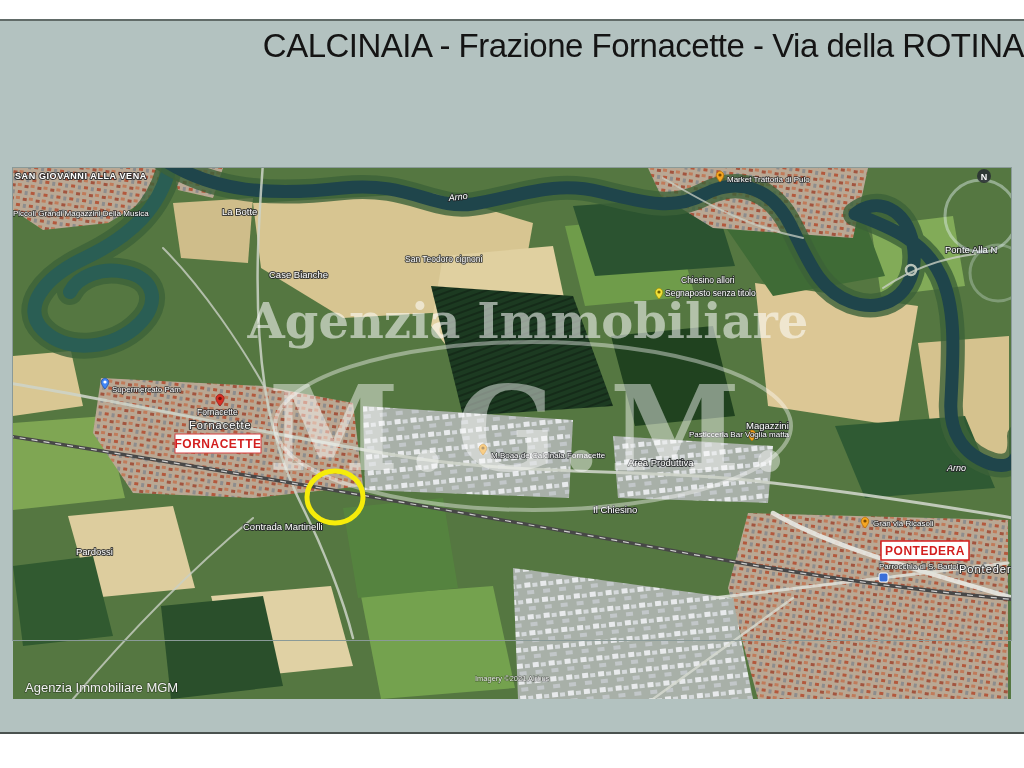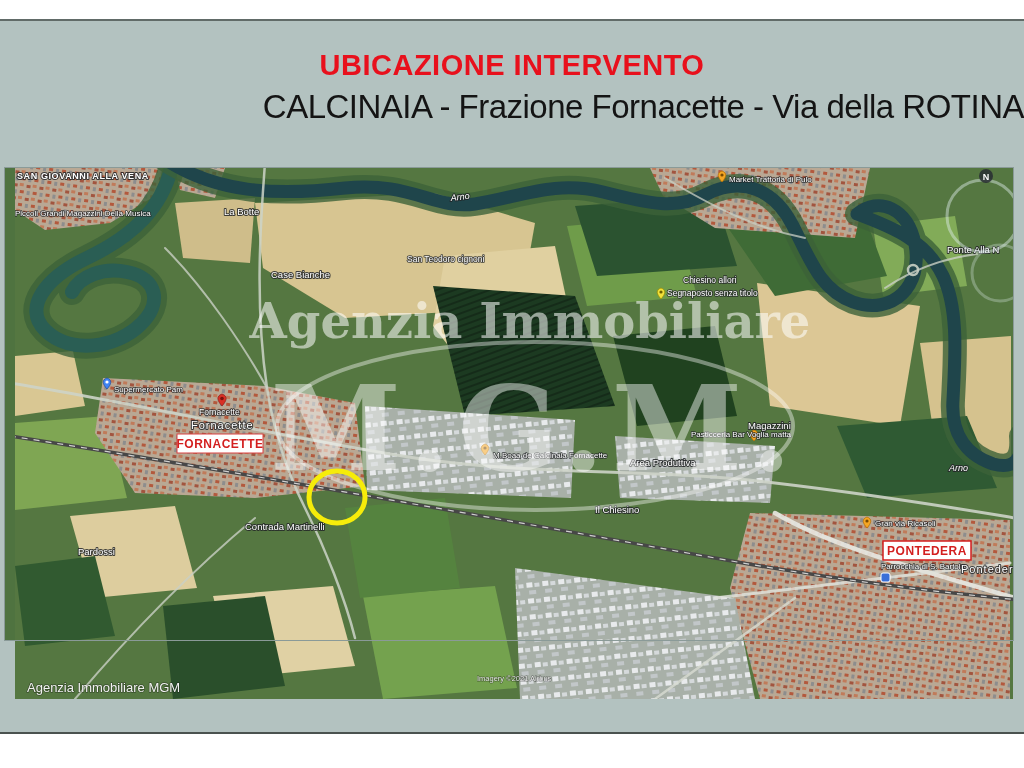--- a/index.html
+++ b/index.html
@@ -4,22 +4,22 @@
 <style>
   html,body{margin:0;padding:0;background:#ffffff;}
   .page{position:relative;width:1024px;height:768px;background:#ffffff;overflow:hidden;
         font-family:"Liberation Sans",sans-serif;}
   .slide{position:absolute;top:19px;left:0;width:1024px;height:715px;background:#b3c2c0;
          border-top:2px solid #616b68;border-bottom:2px solid #4a524f;box-sizing:border-box;}
   .title{margin-top:28px;text-align:center;font-size:29px;font-weight:bold;color:#e8101c;
          letter-spacing:.5px;}
   .subtitle{margin-top:6px;text-align:right;font-size:33px;font-weight:400;color:#141414;
             letter-spacing:-0.5px;white-space:nowrap;}
-  .map-wrap{position:absolute;left:5px;top:147px;width:998px;height:472px;
-            outline:1px solid #8a9a98;background:#4f7340;padding-left:10px;}
+  .map-wrap{position:absolute;left:13px;top:147px;width:998px;height:472px;
+            outline:1px solid #8a9a98;background:#4f7340;}
   .map-wrap svg{display:block;}
 
   
   .lbl{font-family:"Liberation Sans",sans-serif;fill:#ffffff;paint-order:stroke;
        stroke:rgba(35,38,40,.85);stroke-width:2px;stroke-linejoin:round;}
   .lbl-sm{font-size:8.5px;stroke-width:1.7px;}
   .lbl-xs{font-size:8px;stroke-width:1.6px;}
   .lbl-md{font-size:9.5px;}
   .lbl-town{font-size:11px;letter-spacing:1px;}
   .lbl-caps{font-size:9px;letter-spacing:.6px;font-weight:bold;}
@@ -31,21 +31,20 @@
   .callout-text{font-family:"Liberation Sans",sans-serif;font-weight:bold;font-size:12px;
                 fill:#d31f1f;letter-spacing:.5px;}
   .credit{font-size:13px;fill:#f2f2f2;paint-order:stroke;stroke:rgba(0,0,0,.35);stroke-width:1.5px;}
   .attrib{font-size:7.5px;fill:#e8e8e8;paint-order:stroke;stroke:rgba(0,0,0,.4);stroke-width:1.2px;}
 </style>
 </head>
 <body>
 
 <div class="page">
   <div class="slide">
-    <div class="title">UBICAZIONE INTERVENTO</div>
     <div class="subtitle">CALCINAIA - Frazione Fornacette - Via della ROTINA</div>
 
     <div class="map-wrap">
       <svg width="998" height="531" viewBox="0 0 998 531" xmlns="http://www.w3.org/2000/svg">
         <defs>
           <pattern id="town" width="13" height="13" patternUnits="userSpaceOnUse" patternTransform="rotate(8)">
             <rect width="13" height="13" fill="#b9a894"></rect>
             <rect x="1" y="2" width="4" height="3" fill="#a2553f"></rect>
             <rect x="7" y="1" width="4" height="3" fill="#c07b5a"></rect>
             <rect x="2" y="8" width="3" height="4" fill="#8d8d8d"></rect>

